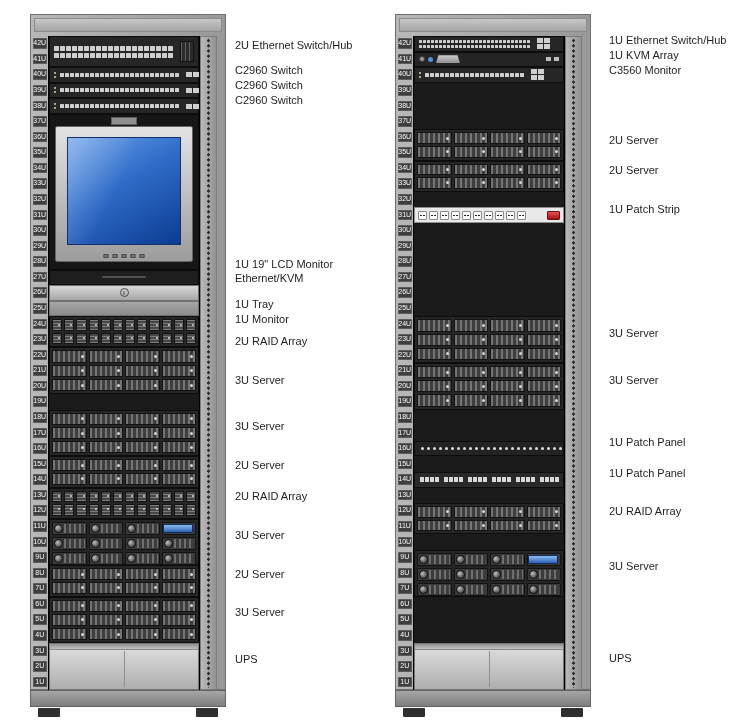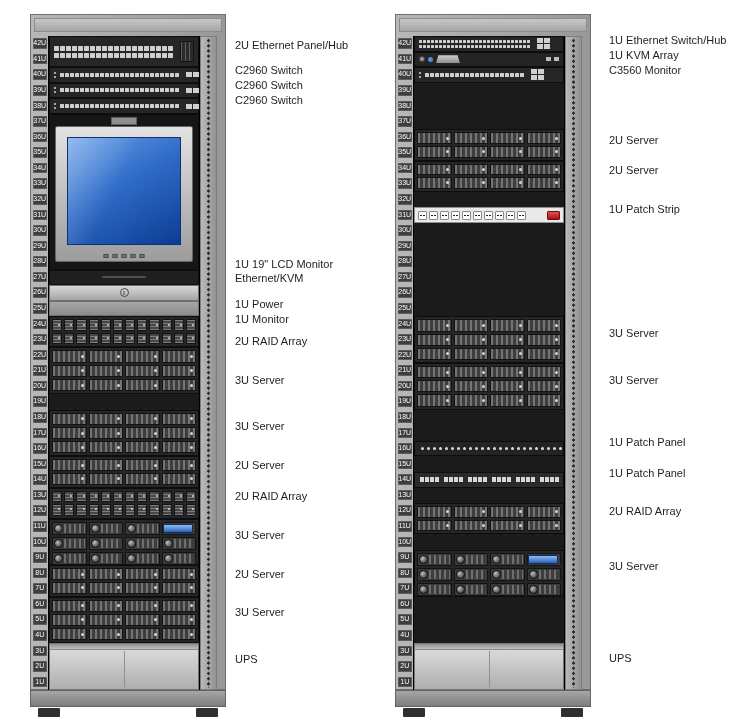--- a/index.html
+++ b/index.html
@@ -970,27 +970,27 @@
           </div>
         </div>
         <div class="lcd"></div>
       </div>
       <div class="equip ups" style="top: 629.285px; height: 46.7142px;">
         <div class="ups-top"></div>
         <div class="ups-seam"></div>
       </div>
     </div>
   <div id="annotations">
-      <div class="anno" style="left: 235px; top: 39px;">2U Ethernet Panel/Hub</div>
+      <div class="anno" style="left: 235px; top: 39px;">2U Ethernet Switch/Hub</div>
       <div class="anno" style="left: 235px; top: 64px;">C2960 Switch</div>
       <div class="anno" style="left: 235px; top: 79px;">C2960 Switch</div>
       <div class="anno" style="left: 235px; top: 94px;">C2960 Switch</div>
       <div class="anno" style="left: 235px; top: 258px;">1U 19" LCD Monitor</div>
       <div class="anno" style="left: 235px; top: 272px;">Ethernet/KVM</div>
-      <div class="anno" style="left: 235px; top: 298px;">1U Power</div>
+      <div class="anno" style="left: 235px; top: 298px;">1U Tray</div>
       <div class="anno" style="left: 235px; top: 313px;">1U Monitor</div>
       <div class="anno" style="left: 235px; top: 335px;">2U RAID Array</div>
       <div class="anno" style="left: 235px; top: 374px;">3U Server</div>
       <div class="anno" style="left: 235px; top: 420px;">3U Server</div>
       <div class="anno" style="left: 235px; top: 459px;">2U Server</div>
       <div class="anno" style="left: 235px; top: 490px;">2U RAID Array</div>
       <div class="anno" style="left: 235px; top: 529px;">3U Server</div>
       <div class="anno" style="left: 235px; top: 568px;">2U Server</div>
       <div class="anno" style="left: 235px; top: 606px;">3U Server</div>
       <div class="anno" style="left: 235px; top: 653px;">UPS</div>

